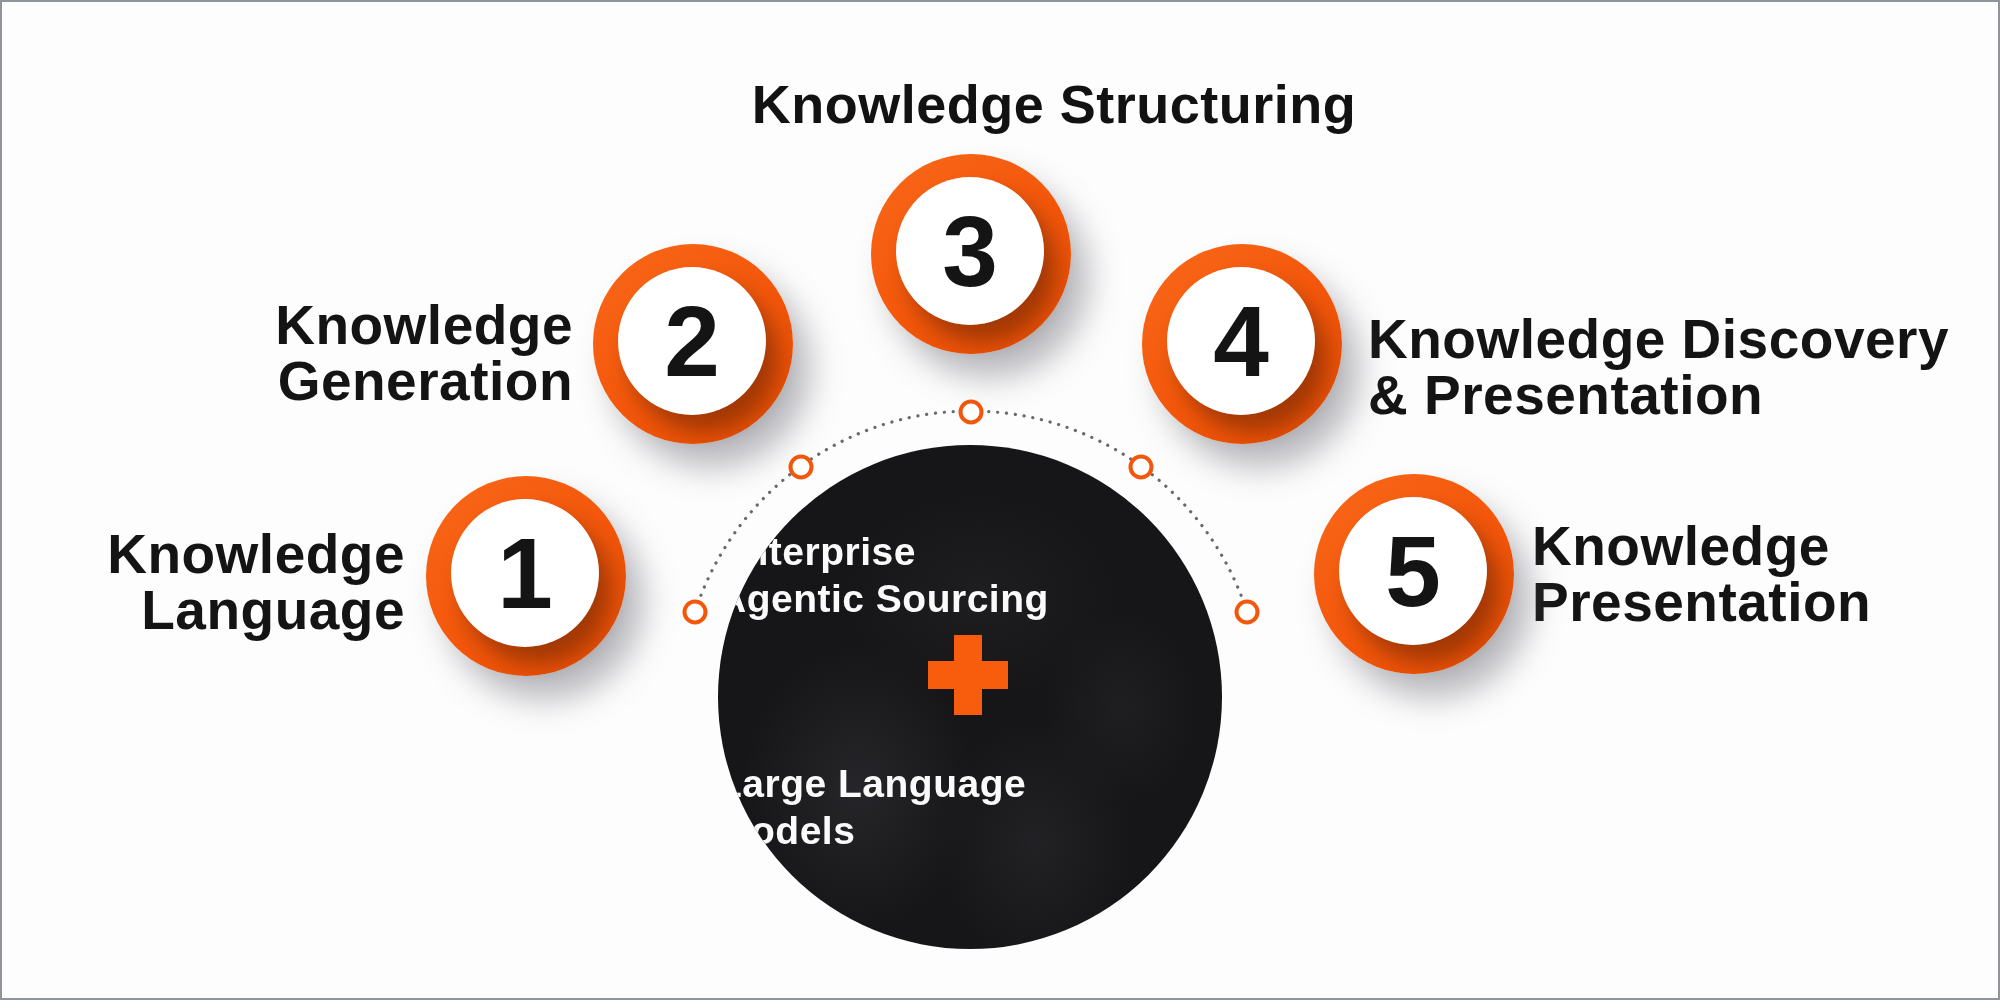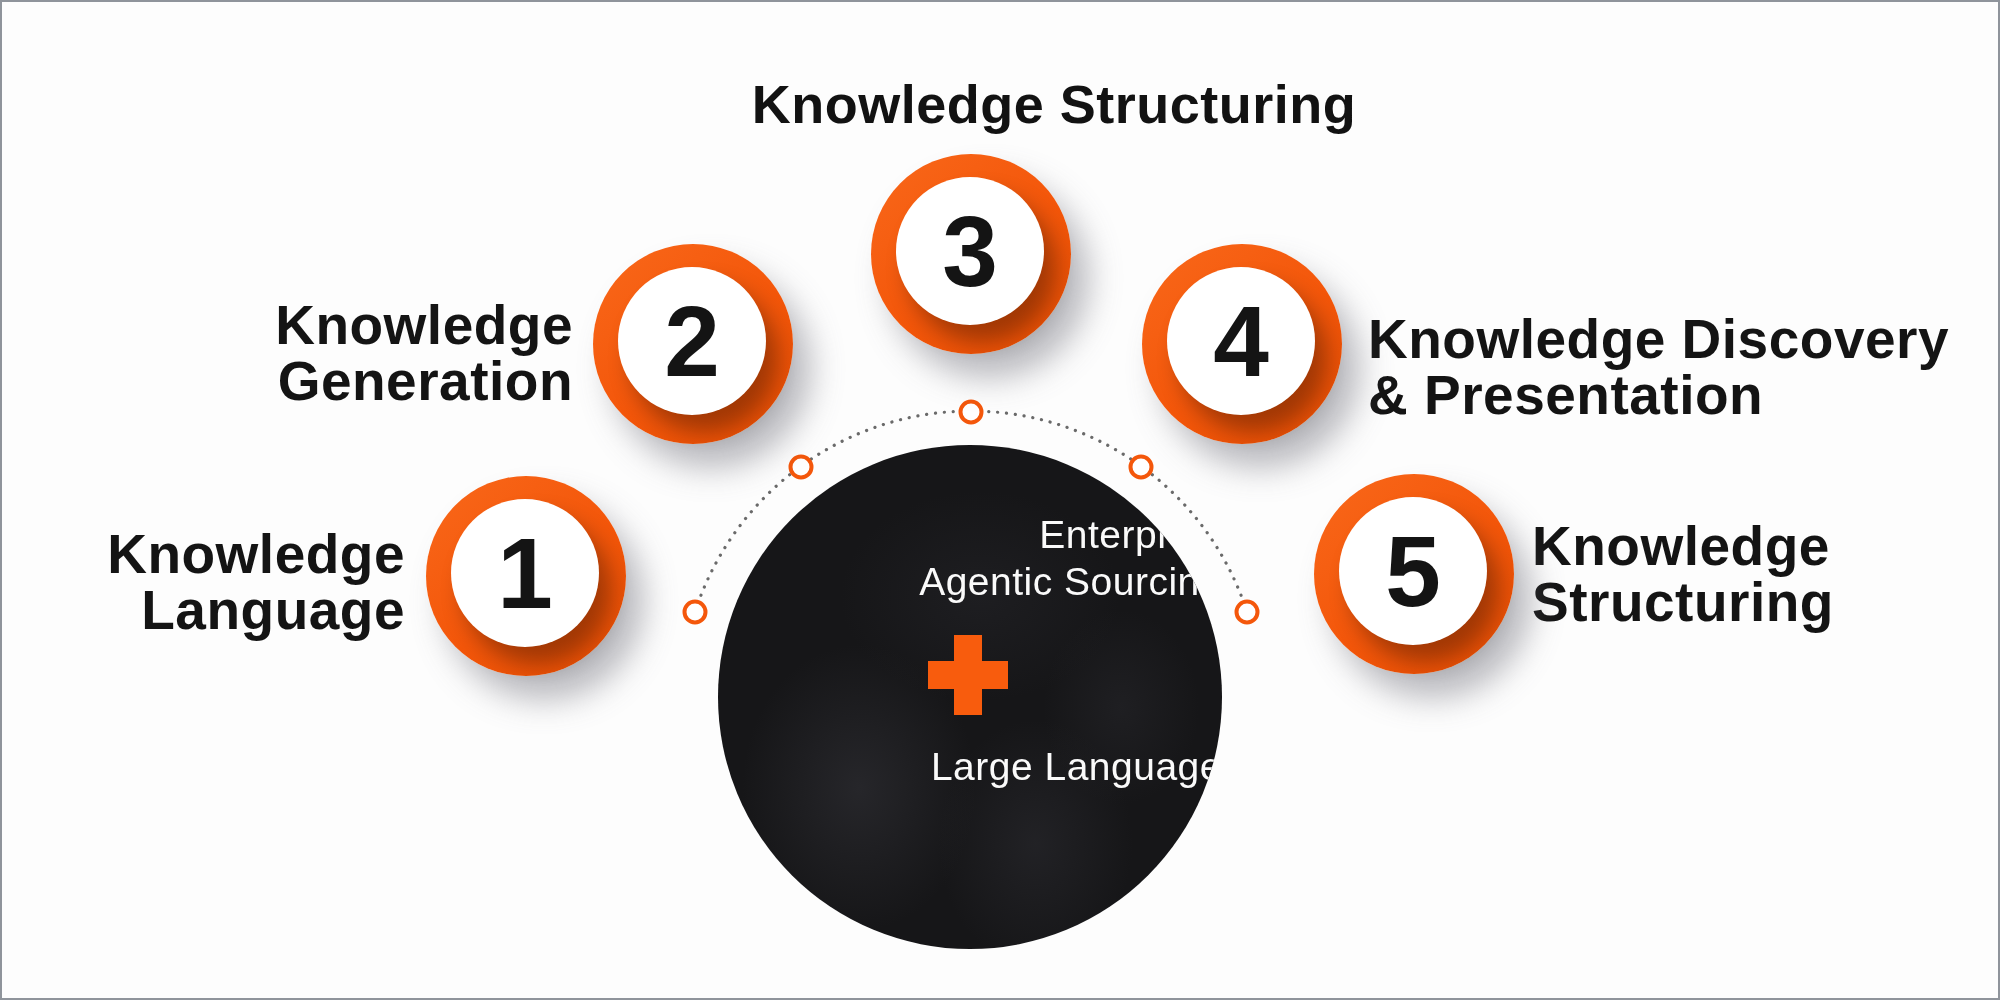--- a/index.html
+++ b/index.html
@@ -91,26 +91,27 @@
       radial-gradient(150px 190px at 63% 79%, rgba(64, 64, 72, 0.28), transparent 65%),
       radial-gradient(200px 150px at 52% 30%, rgba(58, 58, 66, 0.22), transparent 70%),
       radial-gradient(120px 150px at 80% 52%, rgba(66, 66, 74, 0.20), transparent 65%),
       #161618;
     overflow: hidden;
   }
   .platform-text {
     position: absolute;
     left: 0;
     width: 100%;
-    text-align: right;
+    text-align: left;
     color: #fafafa;
     font-size: 39px;
-    font-weight: normal;
+    font-weight: bold;
     line-height: 47px;
     letter-spacing: 0.5px;
+    margin-top: 17px;
   }
   .platform-text.top-block { top: 66px; }
   .platform-text.bottom-block { top: 298px; }
 
   .plus-icon {
     position: absolute;
     left: 210px;
     top: 190px;
     width: 80px;
     height: 80px;
@@ -151,21 +152,21 @@
     <div>Generation</div>
   </div>
 
   <div class="step-label align-left" style="left:1366px; top:309px;">
     <div>Knowledge Discovery</div>
     <div>&amp; Presentation</div>
   </div>
 
   <div class="step-label align-left" style="left:1530px; top:516px;">
     <div>Knowledge</div>
-    <div>Structuring</div>
+    <div>Presentation</div>
   </div>
 
   <svg class="arc-svg" width="2000" height="1000" viewBox="0 0 2000 1000">
     <path d="M 693 610 A 290 290 0 0 1 1245 610" fill="none" stroke="#6a6a6a" stroke-width="3.2" stroke-dasharray="0.1 8.8" stroke-linecap="round"></path>
     <circle cx="693" cy="610" r="10.5" fill="#ffffff" stroke="#f4570b" stroke-width="4"></circle>
     <circle cx="799" cy="465" r="10.5" fill="#ffffff" stroke="#f4570b" stroke-width="4"></circle>
     <circle cx="969" cy="410" r="10.5" fill="#ffffff" stroke="#f4570b" stroke-width="4"></circle>
     <circle cx="1139" cy="465" r="10.5" fill="#ffffff" stroke="#f4570b" stroke-width="4"></circle>
     <circle cx="1245" cy="610" r="10.5" fill="#ffffff" stroke="#f4570b" stroke-width="4"></circle>
   </svg>
@@ -203,16 +204,17 @@
   <div class="dark-circle">
     <div class="platform-text top-block">
       <div>Enterprise</div>
       <div>Agentic Sourcing</div>
     </div>
 
     <div class="plus-icon"></div>
 
     <div class="platform-text bottom-block">
       <div>Large Language</div>
+      <div>Models</div>
     </div>
   </div>
 
 </div>
 
 </body></html>

